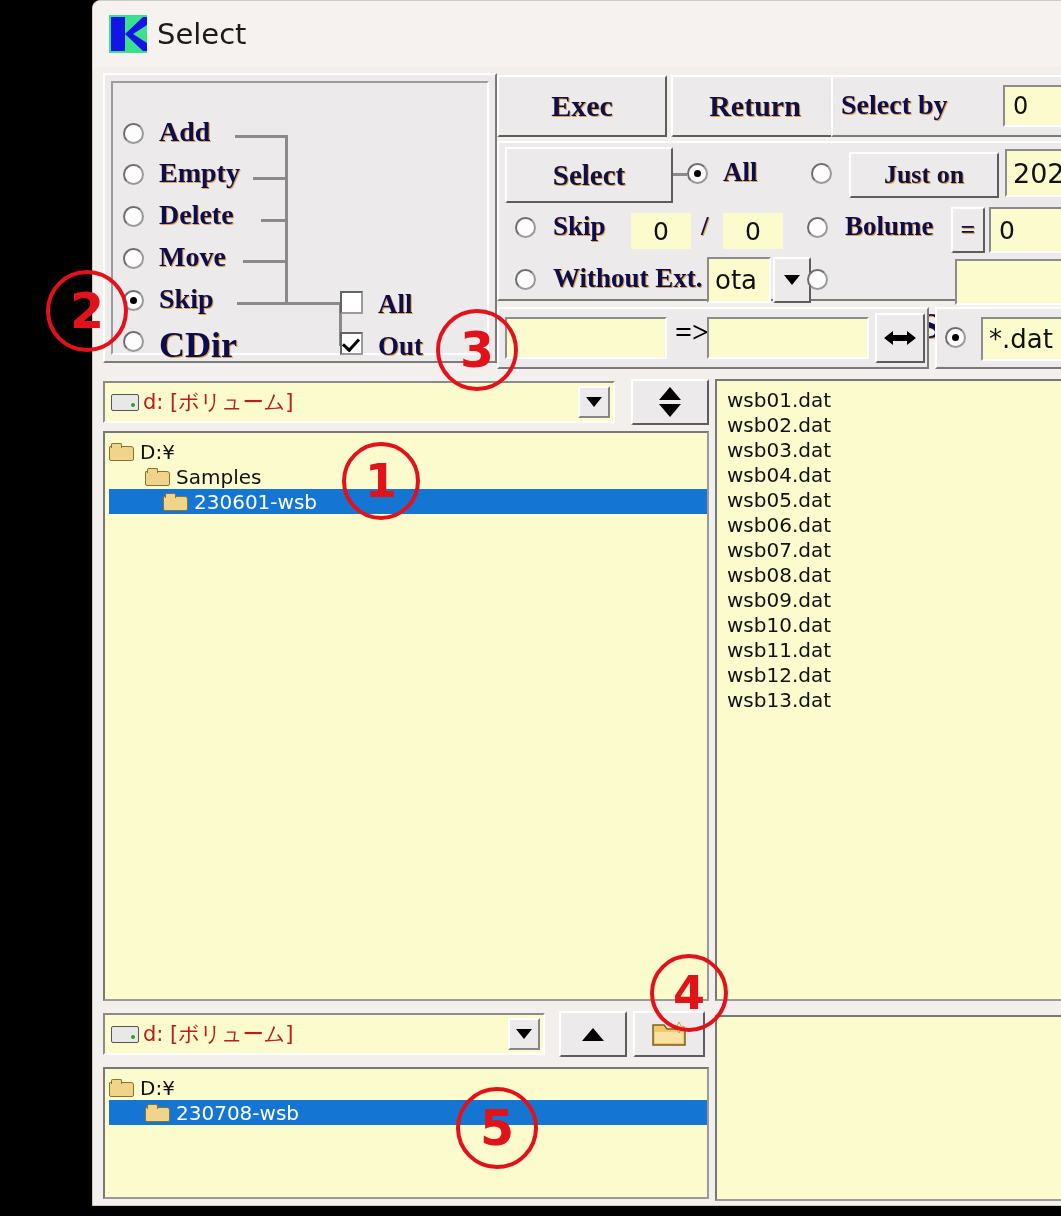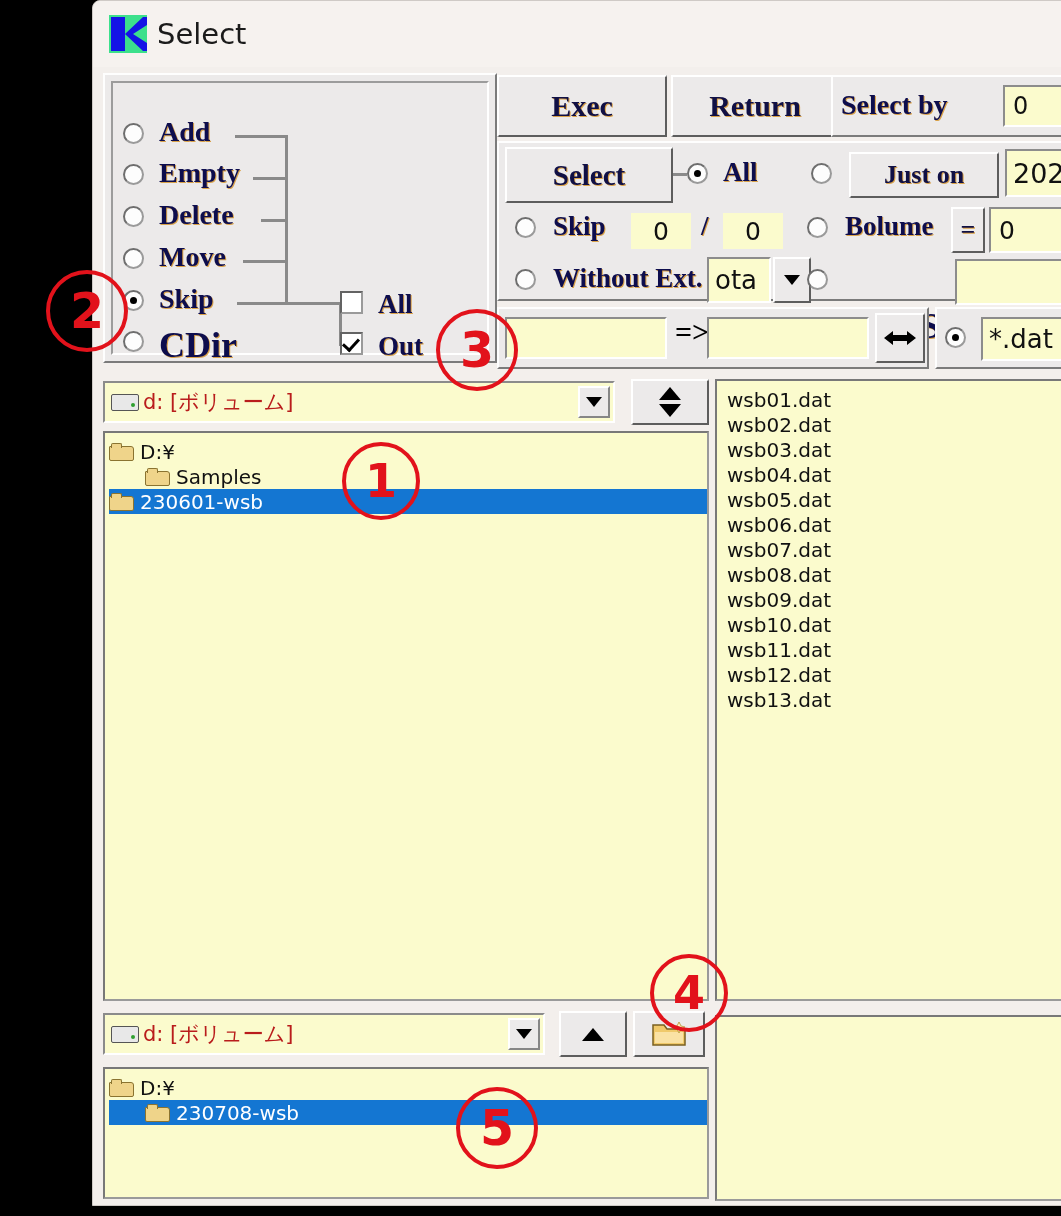--- a/index.html
+++ b/index.html
@@ -255,21 +255,21 @@
               <i></i>
             </span>
             <span>D:¥</span>
           </div>
           <div class="row" style="padding-left: 36px;">
             <span class="fld">
               <i></i>
             </span>
             <span>Samples</span>
           </div>
-          <div class="row sel" style="">
+          <div class="row sel" style="padding-left: 54px;">
             <span class="fld">
               <i></i>
             </span>
             <span>230601-wsb</span>
           </div>
         </div>
     </div>
 
     <div class="list" style="left:622px;top:378px;width:366px;height:622px;">
       <div id="src-files" style="padding:6px 0 0 6px;">

